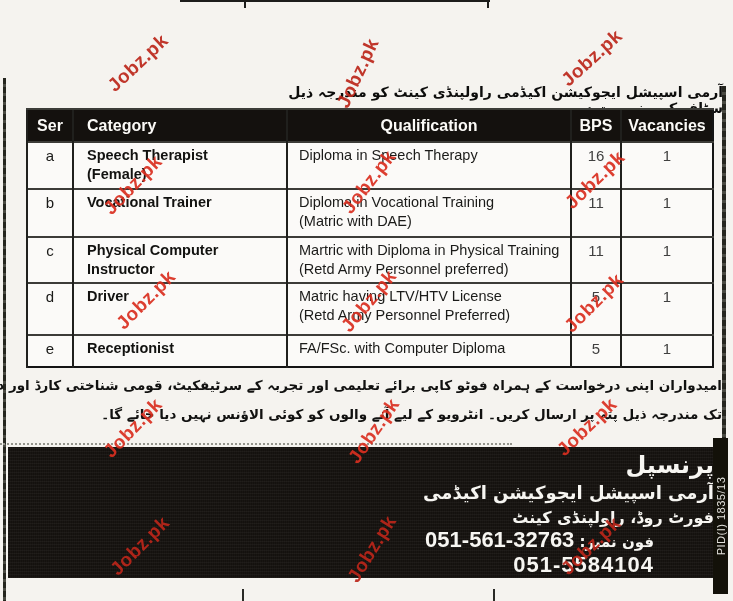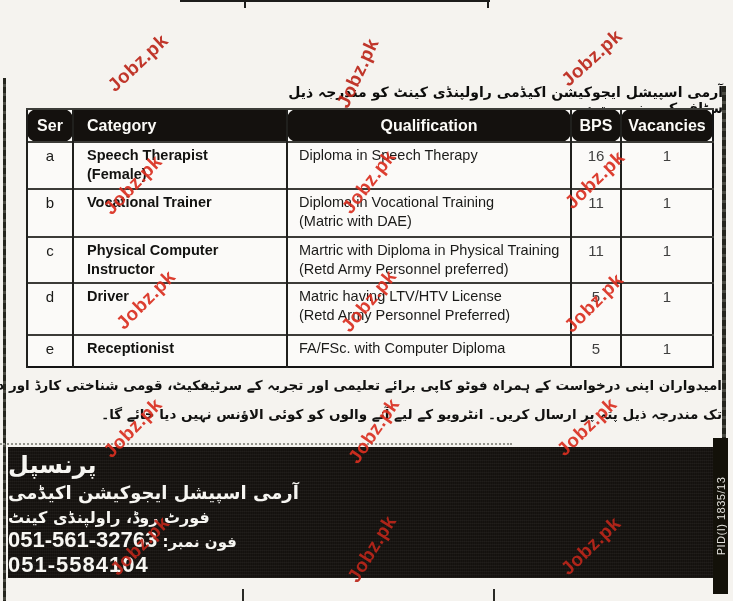--- a/index.html
+++ b/index.html
@@ -59,21 +59,21 @@
   .vacancy-table{border:2px solid #141414;}
   .vacancy-table td,.vacancy-table th{
     border-left:2px solid #20201d;border-top:2px solid #3c3c38;
     padding:3px 4px 2px 4px;vertical-align:top;
     font-size:14.5px;line-height:19px;color:#15151 3;
   }
   .vacancy-table th{
     background:#14110e;color:#fbfaf7;font-size:16px;font-weight:bold;
     height:27px;vertical-align:middle;padding-top:2px;
   }
-  th.h-ser,th.h-qual,th.h-bps,th.h-vac{border-radius:10px;}
+  th.h-ser,th.h-qual,th.h-bps,th.h-vac{}
   th.h-cat{text-align:left;padding-left:13px;}
   td.ser{text-align:center;font-size:15px;color:#1a1a18;}
   td.cat{font-weight:bold;padding-left:13px;color:#121210;}
   td.qual{padding-left:11px;color:#1b1b19;margin-top:41px;}
   td.bps,td.vac{text-align:center;font-size:15px;color:#404040;}
   .row-a td{height:40px;} .row-b td{height:41px;} .row-c td{height:39px;}
   .row-d td{height:45px;} .row-e td{height:25px;}
   .l2{display:block;}
   .l2:empty{display:none;}
 
@@ -83,21 +83,21 @@
     direction:rtl;text-align:right;
     font-family:"DejaVu Sans", sans-serif;font-weight:bold;font-size:13.5px;
     color:#111110;line-height:29px;
   }
   .note .nline{white-space:nowrap;}
   .note .nline2{padding-left:300px;}
 
   
   .footer-banner{
     position:absolute;left:8px;top:447px;width:706px;height:131px;
-    display:flex;flex-direction:column;align-items:flex-start;
+    display:flex;flex-direction:column;align-items:flex-end;
     color:#f7f6f2;font-family:"DejaVu Sans", sans-serif;
   }
   .footer-banner .signatory{font-size:24px;font-weight:bold;margin-top:3px;line-height:30px;}
   .footer-banner .org{font-size:18px;font-weight:bold;line-height:26px;}
   .footer-banner .address{font-size:16px;font-weight:bold;line-height:24px;}
   .footer-banner .phone-line{
     direction:rtl;font-size:15px;font-weight:bold;line-height:20px;margin-right:60px;
   }
   .phone-num{direction:ltr;unicode-bidi:isolate;
     font-family:"Liberation Sans", sans-serif;font-size:22px;letter-spacing:1px;}

